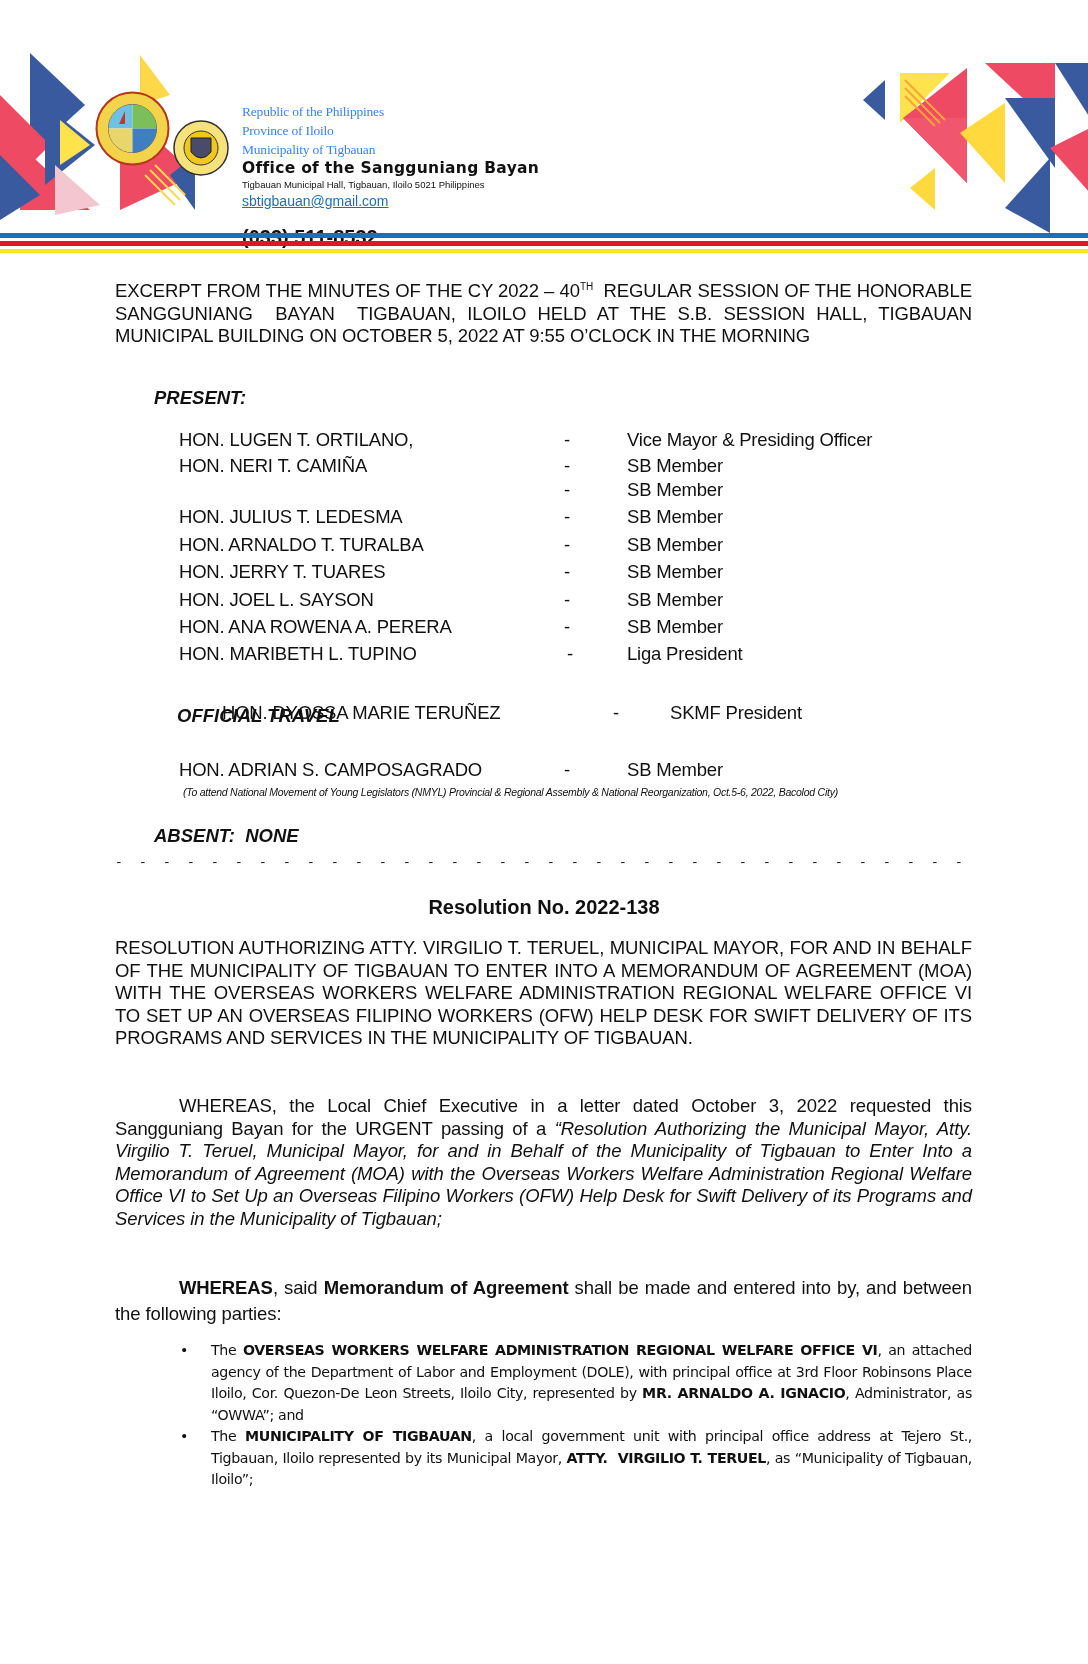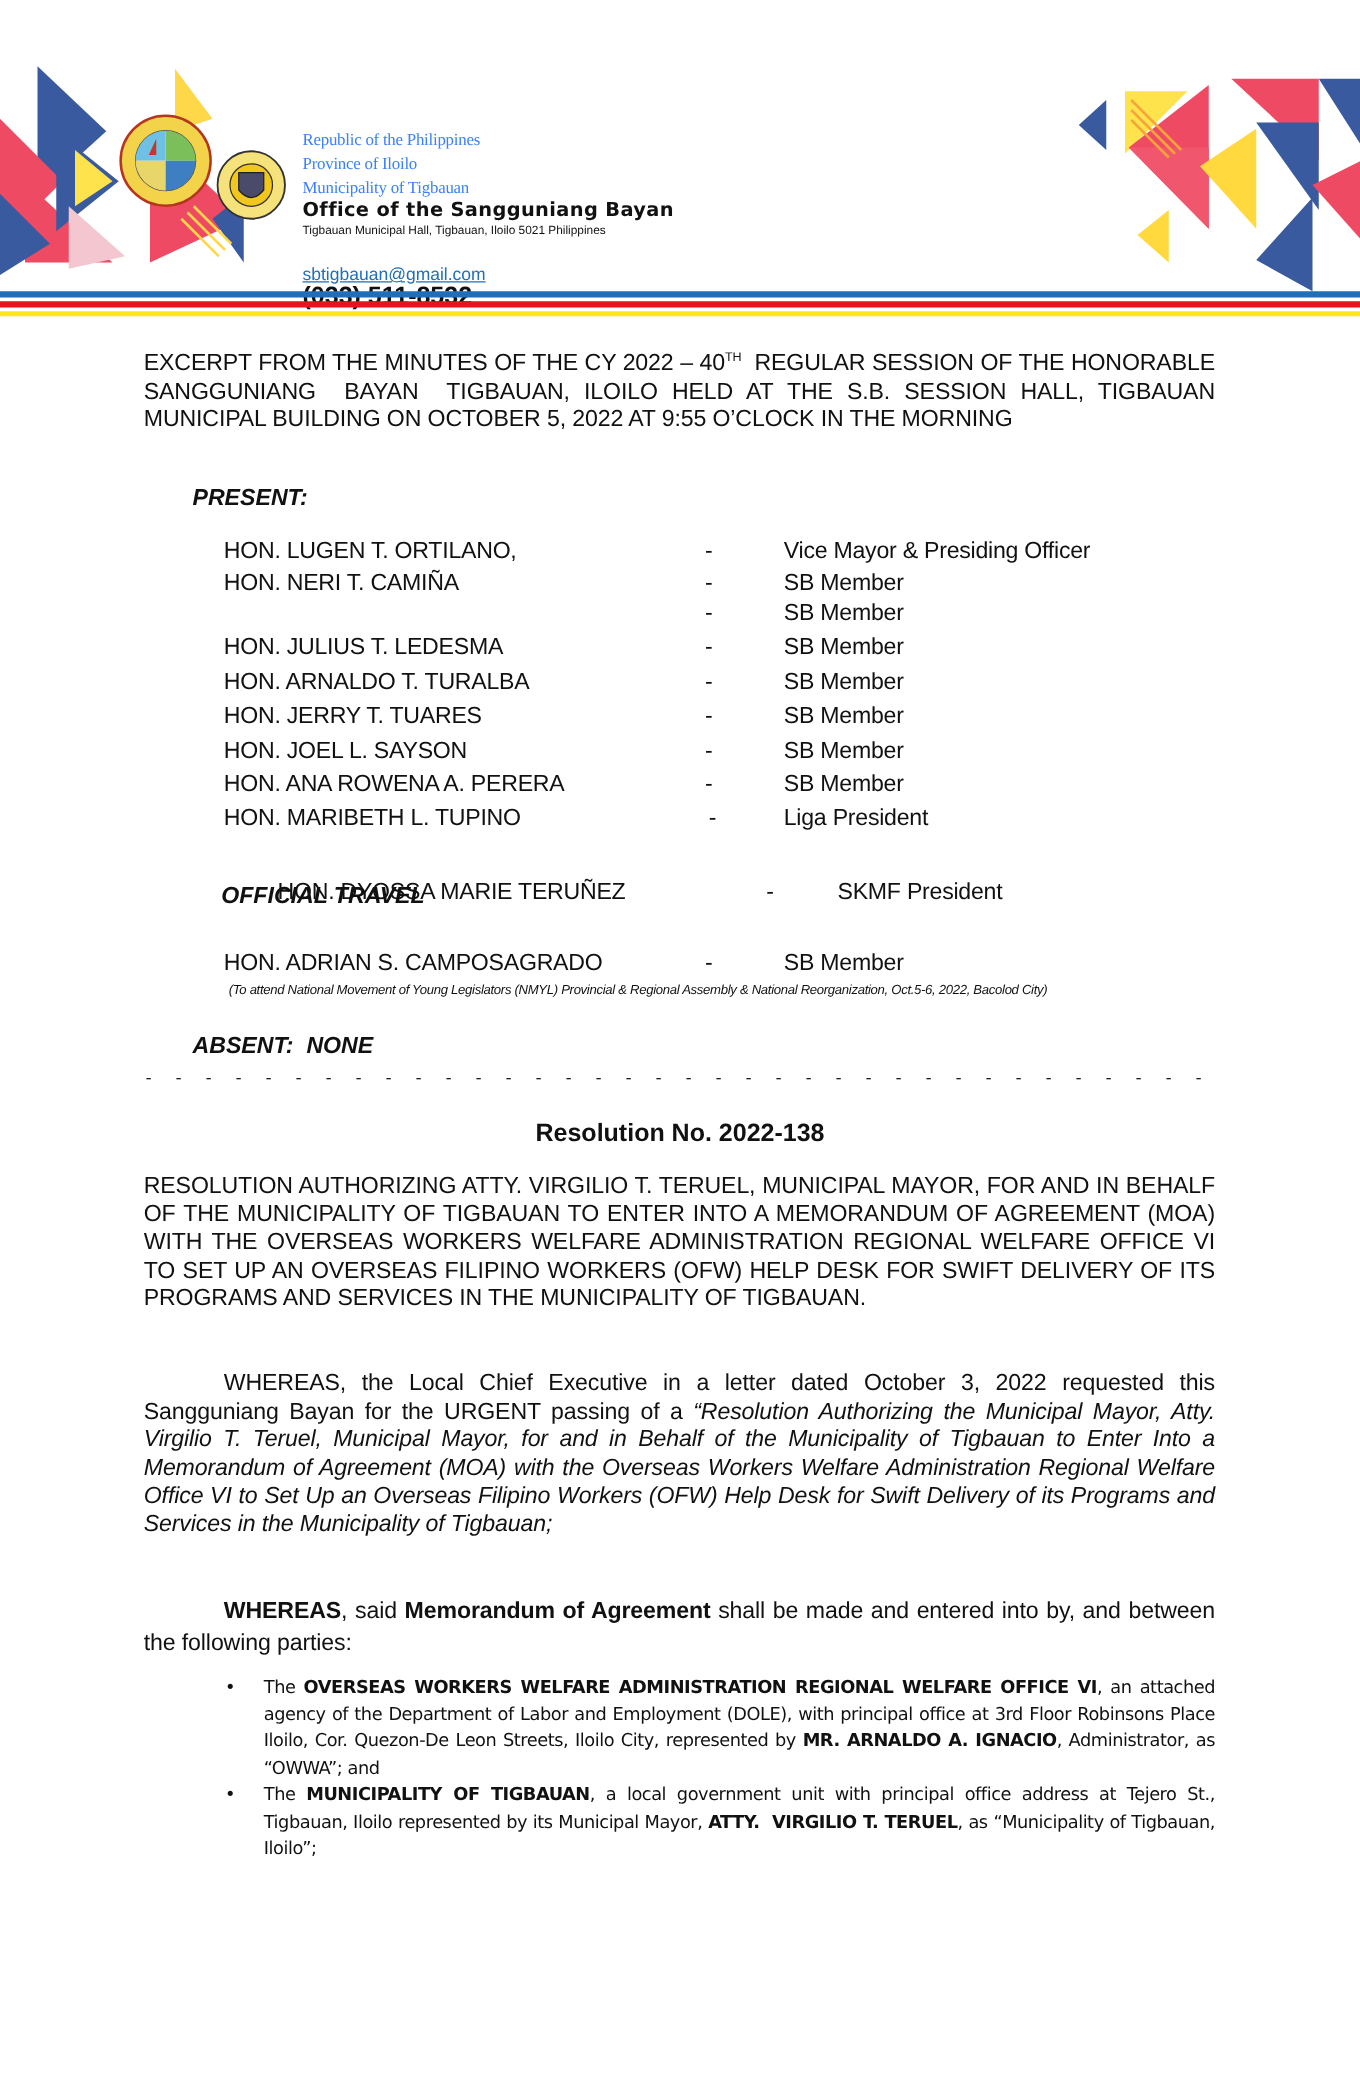--- a/index.html
+++ b/index.html
@@ -67,21 +67,21 @@
     <path d="M18,18 L38,18 L38,32 Q28,44 18,32 Z" fill="#4a4a6a" stroke="#222" stroke-width="1"></path>
   </svg>
 </div>
 
 <div class="abs hdr-line" style="left:242px;top:102px;">Republic of the Philippines</div>
 <div class="abs hdr-line" style="left:242px;top:121px;">Province of Iloilo</div>
 <div class="abs hdr-line" style="left:242px;top:140px;">Municipality of Tigbauan</div>
 <div class="abs hdr-office" style="left:242px;top:159px;text-align:center;">Office of the Sangguniang Bayan</div>
 <div class="abs hdr-addr" style="left:242px;top:179px;">Tigbauan Municipal Hall, Tigbauan, Iloilo 5021 Philippines</div>
 <div class="abs hdr-phone" style="left:242px;top:191px;">(033) 511-8532</div>
-<a class="abs hdr-email" style="left:242px;top:210px;">sbtigbauan@gmail.com</a>
+<a class="abs hdr-email" style="left:242px;top:192px;">sbtigbauan@gmail.com</a>
 
 <svg class="abs" style="left:855px;top:58px;" width="233" height="175" viewBox="0 0 233 175">
   <polygon points="8,42 30,22 30,62" fill="#3a5aa0"></polygon>
   <polygon points="45,15 95,15 45,65" fill="#ffe34d"></polygon>
   <polygon points="48,60 112,10 112,125" fill="#ef4a63"></polygon>
   <polygon points="48,60 112,60 112,125" fill="#f0566d"></polygon>
   <polygon points="130,5 200,5 200,70" fill="#ef4a63"></polygon>
   <polygon points="150,40 200,40 200,110" fill="#3a5aa0"></polygon>
   <polygon points="105,75 150,45 150,125" fill="#ffd93d"></polygon>
   <polygon points="55,130 80,110 80,152" fill="#ffd93d"></polygon>

